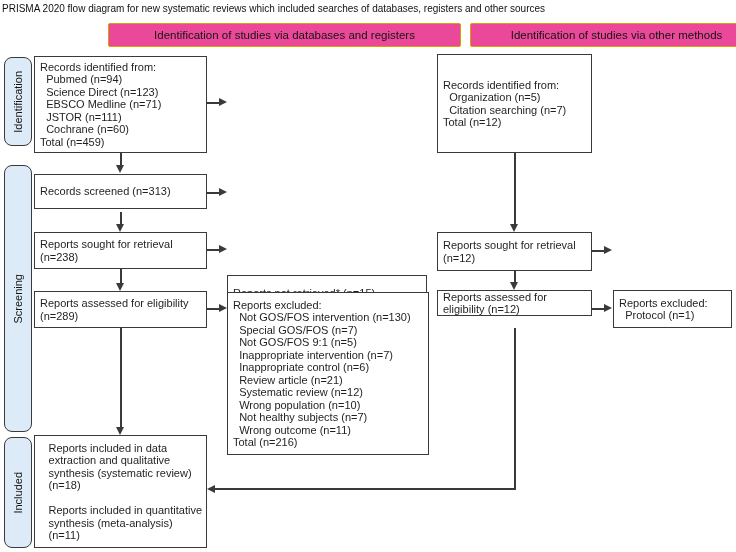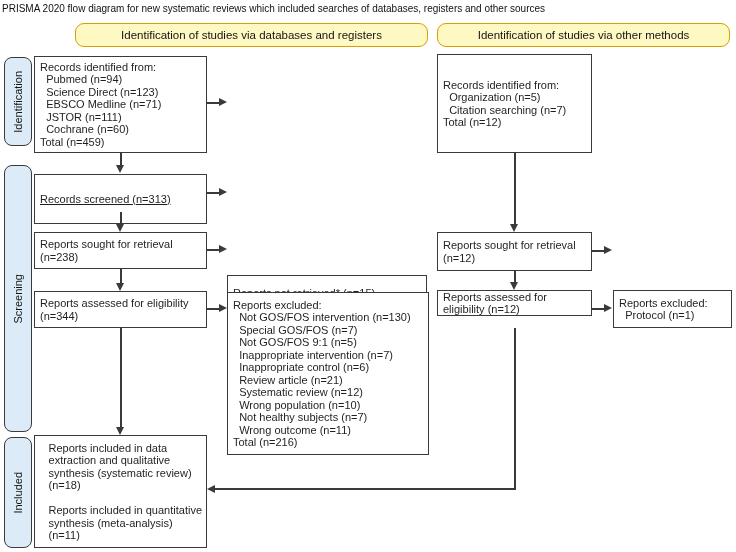--- a/index.html
+++ b/index.html
@@ -10,26 +10,27 @@
     color:#1f1f1f;
     overflow:hidden;
     background:#ffffff;
   }
   .title{
     position:absolute;left:2px;top:2px;
     font-size:10px;line-height:13px;color:#111;
   }
   .header{
     position:absolute;
-    background:#fef9c3;
+    background:#ec4899;
     border:1.5px solid #D99E00;
-    border-radius:9px;
+    border-radius:2px;
     display:flex;align-items:center;justify-content:center;
     font-size:11.5px;color:#141414;
     box-sizing:border-box;
+    margin-left:33px;
   }
   .stage{
     position:absolute;
     background:#DCEBF7;
     border:1.5px solid #3a3a3a;
     border-radius:8px;
     display:flex;align-items:center;justify-content:center;
     box-sizing:border-box;
   }
   .stage span{
@@ -88,39 +89,39 @@
   Cochrane (n=60)
 Total (n=459)</span>
   </div>
   <div class="box" style="left:437px;top:54px;width:155px;height:99px;">
     <span>Records identified from:
   Organization (n=5)
   Citation searching (n=7)
 Total (n=12)</span>
   </div>
 
-  <div class="box" style="left:34px;top:174px;width:173px;height:50px;text-decoration:underline;">
+  <div class="box" style="left:34px;top:174px;width:173px;height:35px;">
     <span>Records screened (n=313)</span>
   </div>
 
   <div class="box" style="left:34px;top:232px;width:173px;height:37px;">
     <span>Reports sought for retrieval
 (n=238)</span>
   </div>
   <div class="box" style="left:227px;top:232px;width:200px;height:37px;margin-top:43px;">
     <span>Reports not retrieved* (n=15)</span>
   </div>
   <div class="box" style="left:437px;top:232px;width:155px;height:39px;">
     <span>Reports sought for retrieval
 (n=12)</span>
   </div>
 
   <div class="box" style="left:34px;top:291px;width:173px;height:37px;">
     <span>Reports assessed for eligibility
-(n=344)</span>
+(n=289)</span>
   </div>
   <div class="box" style="left:227px;top:292px;width:202px;height:163px;">
     <span>Reports excluded:
   Not GOS/FOS intervention (n=130)
   Special GOS/FOS (n=7)
   Not GOS/FOS 9:1 (n=5)
   Inappropriate intervention (n=7)
   Inappropriate control (n=6)
   Review article (n=21)
   Systematic review (n=12)

